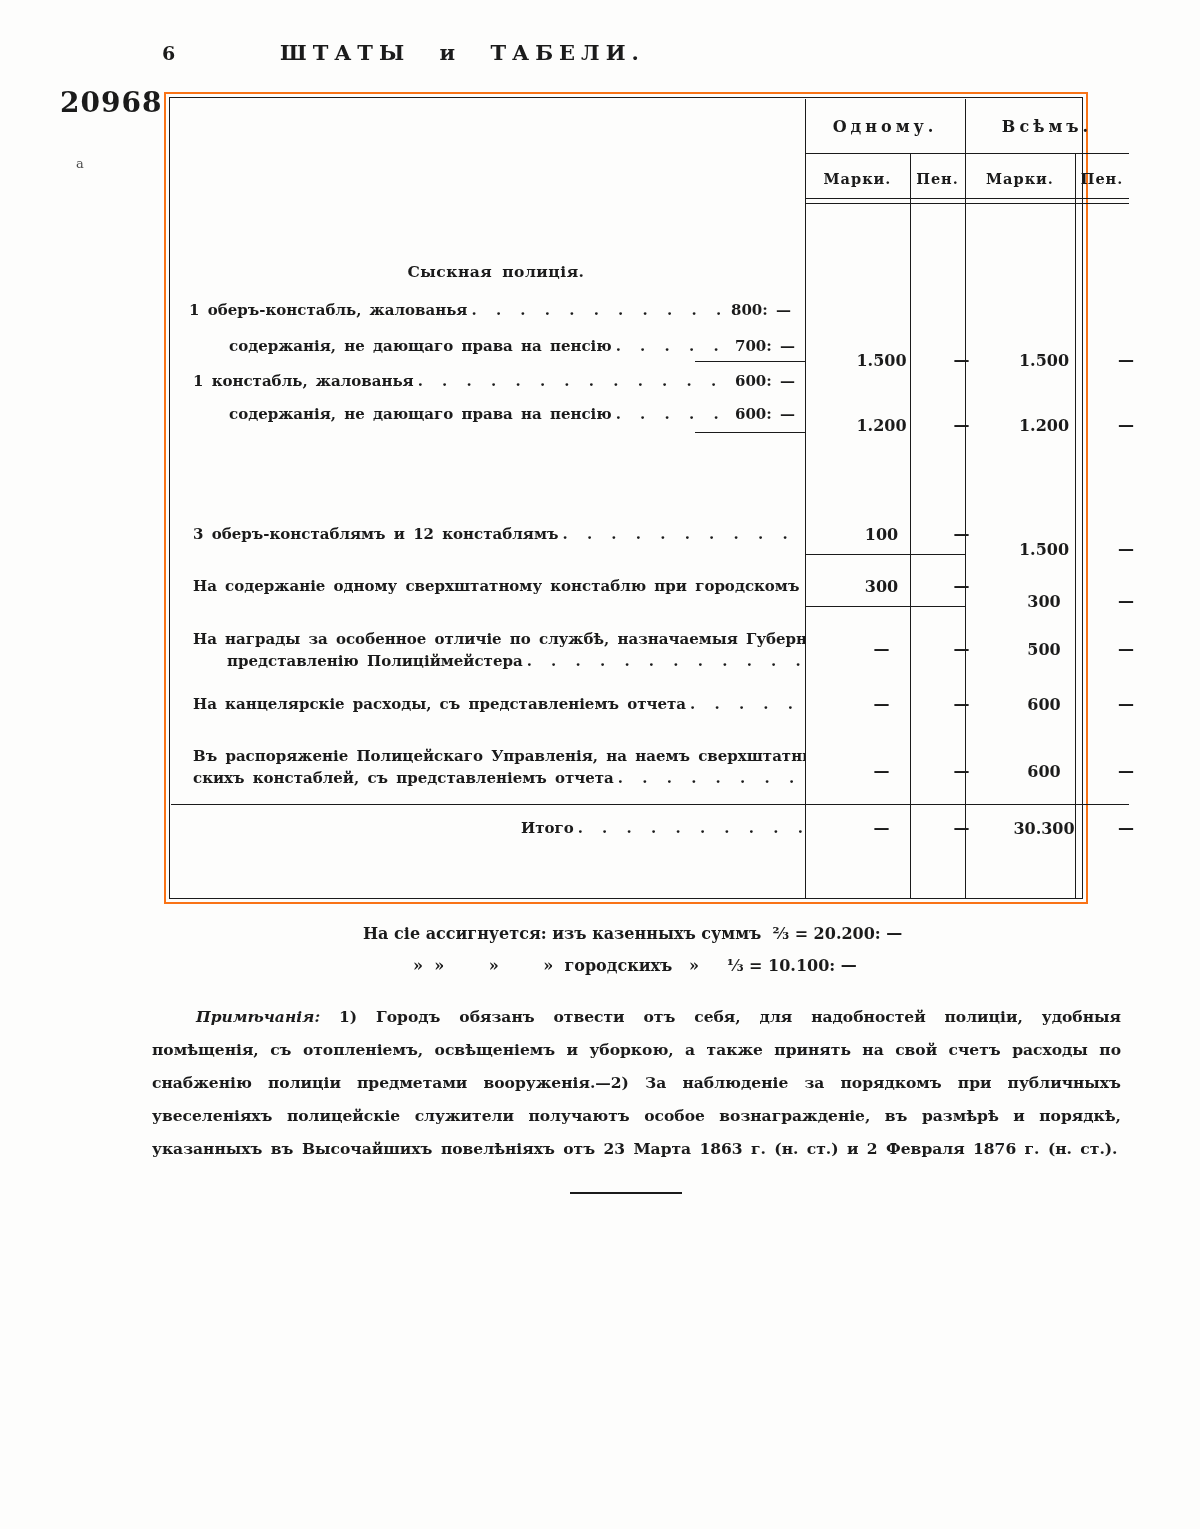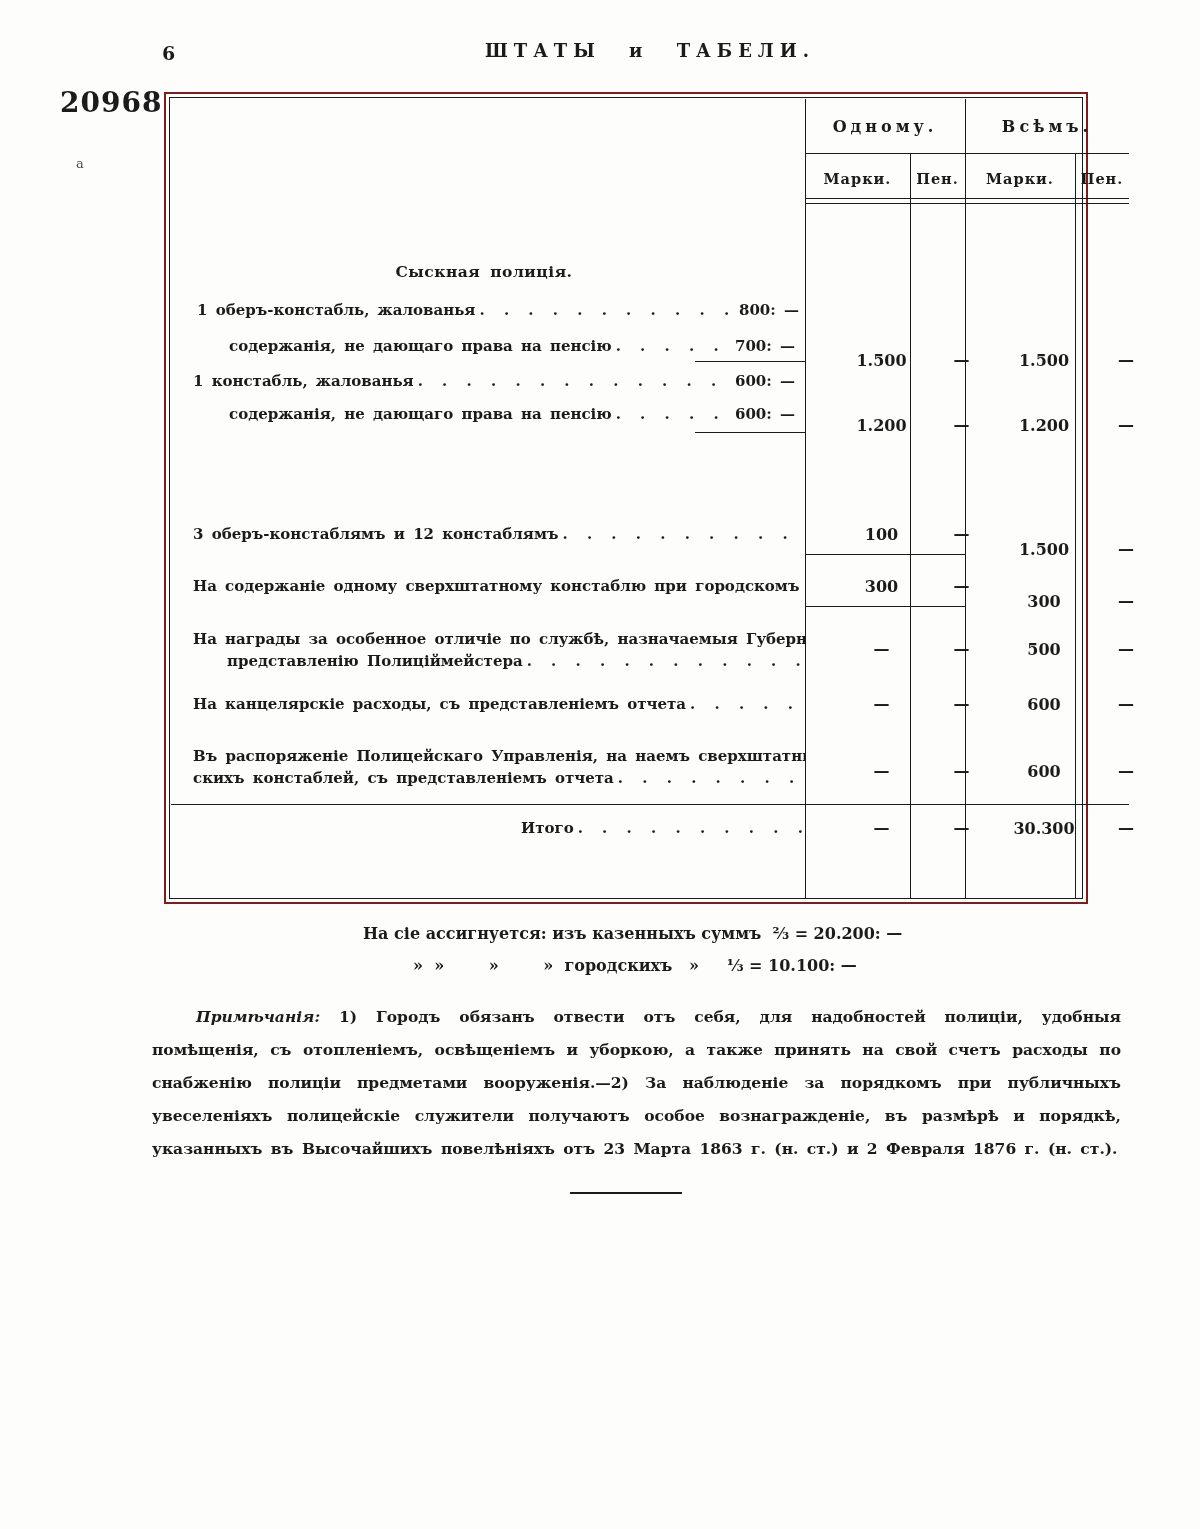--- a/index.html
+++ b/index.html
@@ -4,28 +4,28 @@
 <style>
   * { margin:0; padding:0; box-sizing:border-box; }
   html,body { width:1200px; height:1529px; }
   body { background:#ffffff; overflow:hidden; }
   .page {
     position:relative; width:1200px; height:1529px;
     background:#fdfdfc; color:#1b1b1b;
     font-family:"DejaVu Serif", serif; font-weight:700;
   }
   .page-number { position:absolute; left:162px; top:42px; font-size:19px; }
-  .doc-title { position:absolute; left:280px; top:40px; width:740px; text-align:center;
-               font-size:18px; letter-spacing:6px; word-spacing:16px; }
+  .doc-title { position:absolute; left:280px; top:40px; width:740px; 
+               font-size:21px; letter-spacing:6px; word-spacing:16px; }
   .doc-number { position:absolute; left:60px; top:86px; font-size:28px; letter-spacing:1px; }
   .margin-mark { position:absolute; left:76px; top:156px; font-size:13px; font-weight:400; opacity:.8; }
 
   
   .doc-table { position:absolute; left:164px; top:92px; width:924px; height:812px;
-               border:2px solid #7f1d1d; }
+               border:2px solid #f97316; }
   .tinner { position:absolute; left:3px; top:3px; right:3px; bottom:3px; border:1px solid #1b1b1b; }
   .tcontent { position:absolute; inset:1px; }
 
   .vline { position:absolute; width:1px; background:#1b1b1b; }
   .hline { position:absolute; height:1px; background:#1b1b1b; }
 
   .hgroup { position:absolute; text-align:center; font-size:16px; letter-spacing:4px; }
   .hsub   { position:absolute; text-align:center; font-size:14.5px; letter-spacing:1px; }
   .stitle { position:absolute; text-align:center; font-size:15.5px; letter-spacing:.5px; word-spacing:4px; }
 
@@ -69,23 +69,23 @@
         <div class="hline" style="top:99px;left:634px;width:324px"></div>
         <div class="hline" style="top:104px;left:634px;width:324px"></div>
 
         <div class="hgroup" style="left:634px;width:160px;top:18px">Одному.</div>
         <div class="hgroup" style="left:794px;width:164px;top:18px">Всѣмъ.</div>
         <div class="hsub" style="left:634px;width:105px;top:71px">Марки.</div>
         <div class="hsub" style="left:739px;width:55px;top:71px">Пен.</div>
         <div class="hsub" style="left:794px;width:110px;top:71px">Марки.</div>
         <div class="hsub" style="left:904px;width:54px;top:71px">Пен.</div>
 
-        <div class="stitle" style="left:8px;width:610px;top:163px">Сыскная полиція.</div>
-
-        <div class="drow" style="top:202px;left:26px;width:610px">
+        <div class="stitle" style="left:20px;width:610px;top:163px">Сыскная полиція.</div>
+
+        <div class="drow" style="top:202px;left:18px;width:610px">
           <span class="rt">1 оберъ-констабль, жалованья</span>
           <span class="dots">. . . . . . . . . . . . . . . . . . . . . . . . . . . . . . . . . . . . . . . . . . . . . . . . . .</span>
           <span class="amt">800: —</span>
         </div>
         <div class="drow" style="top:238px;left:58px;width:574px">
           <span class="rt">содержанія, не дающаго права на пенсію</span>
           <span class="dots">. . . . . . . . . . . . . . . . . . . . . . . . . . . . . . . . . . . . . . . . . . . . . . . . . .</span>
           <span class="amt">700: —</span>
         </div>
         <div class="hline" style="top:262px;left:524px;width:110px"></div>

